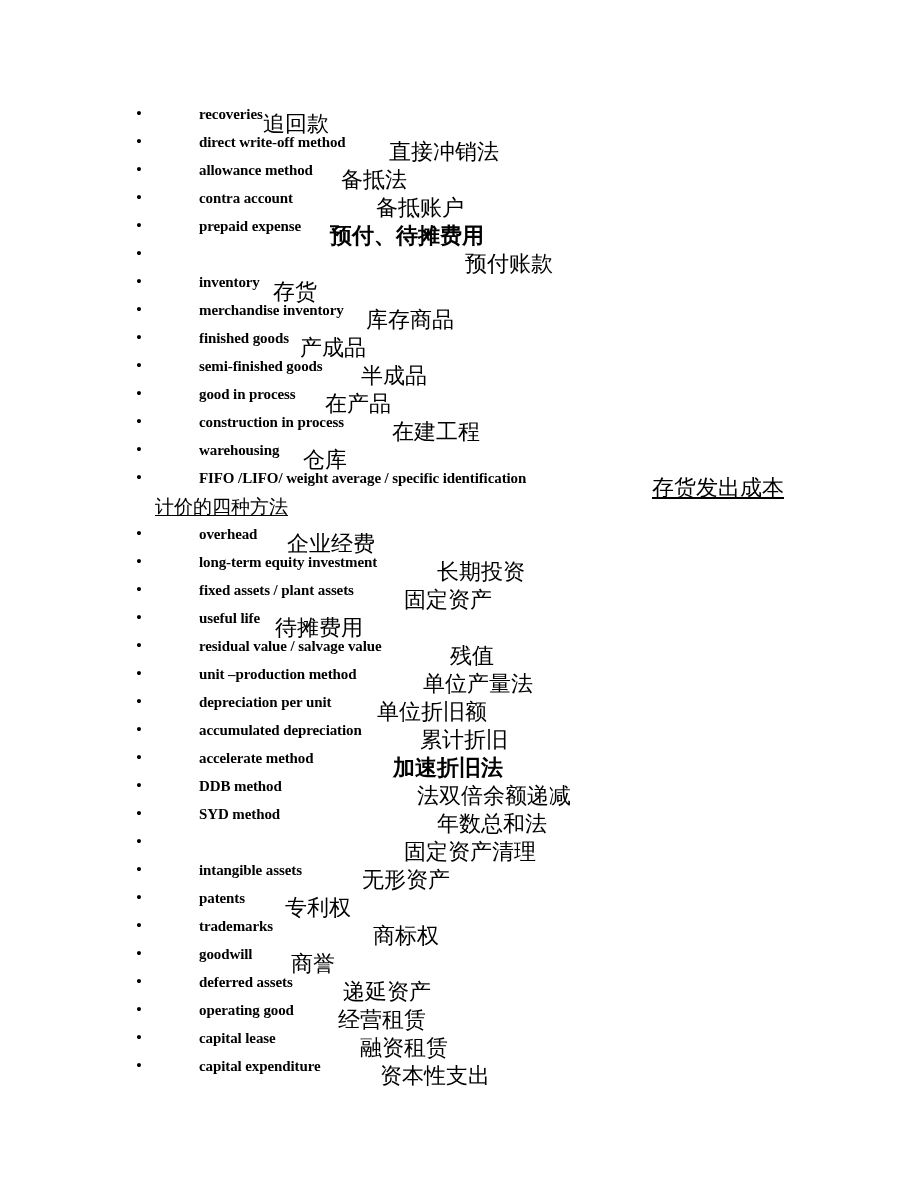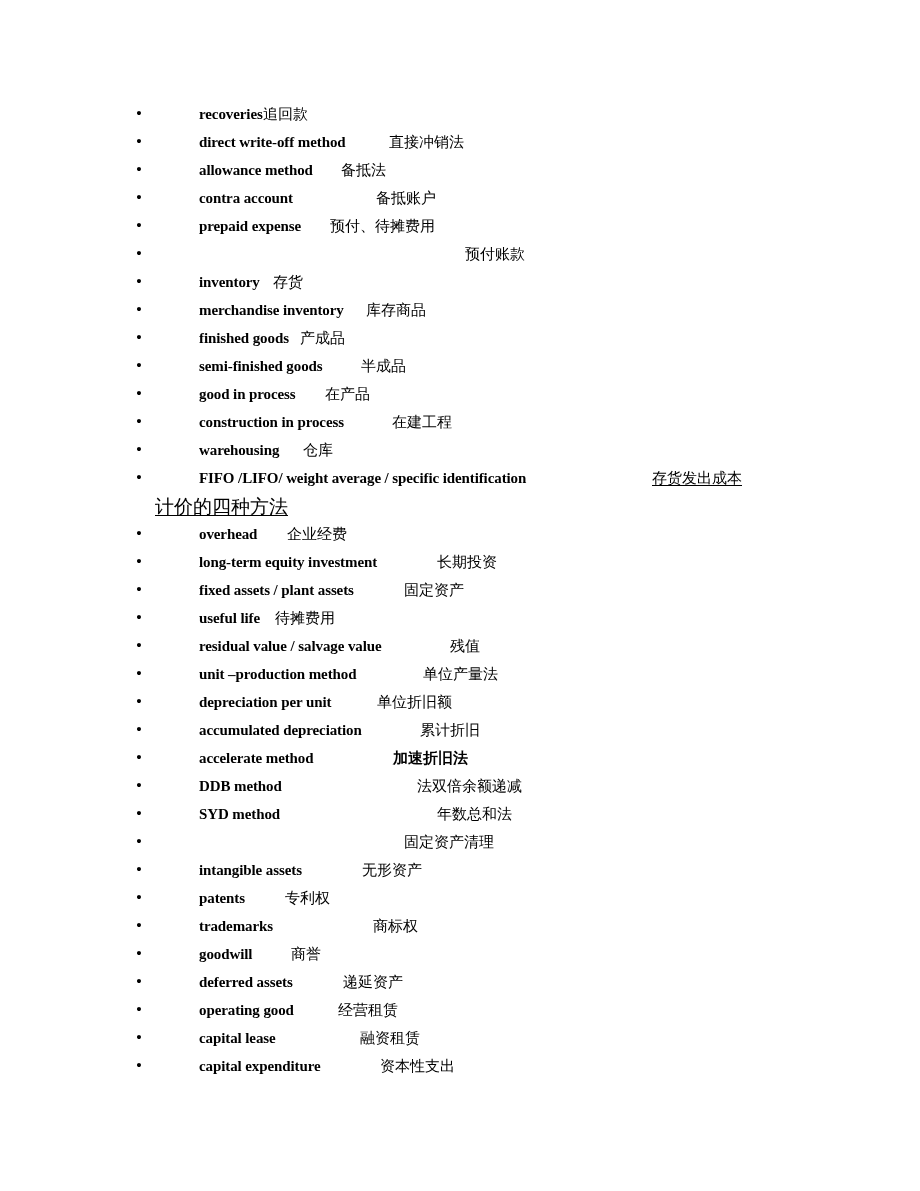--- a/index.html
+++ b/index.html
@@ -48,22 +48,22 @@
     left: 155px;
     top: 0;
     font-weight: bold;
     font-size: 15px;
     line-height: 28px;
     letter-spacing: -0.1px;
     margin-left: 44px;
   }
   .term-zh {
     position: absolute;
-    top: 0;
-    font-size: 15px;
+    top: 10px;
+    font-size: 22px;
     line-height: 28px;
     font-family: "DejaVu Sans", "Liberation Sans", sans-serif;
     font-weight: normal;
   }
   .term-zh.underlined {
     text-decoration: underline;
     text-underline-offset: 2px;
   }
   .term-zh-cont {
     position: absolute;
@@ -97,21 +97,21 @@
         <span class="term-zh" style="left: 341px;">备抵法</span>
       </li>
       <li class="term-row">
         <span class="bullet-icon">•</span>
         <span class="term-en">contra account</span>
         <span class="term-zh" style="left: 376px;">备抵账户</span>
       </li>
       <li class="term-row">
         <span class="bullet-icon">•</span>
         <span class="term-en">prepaid expense</span>
-        <span class="term-zh" style="left: 330px;">预付、待摊费用</span>
+        <span class="term-zh" style="left: 330px; font-weight: bold;">预付、待摊费用</span>
       </li>
       <li class="term-row">
         <span class="bullet-icon">•</span>
         <span class="term-zh" style="left: 465px;">预付账款</span>
       </li>
       <li class="term-row">
         <span class="bullet-icon">•</span>
         <span class="term-en">inventory</span>
         <span class="term-zh" style="left: 273px;">存货</span>
       </li>

